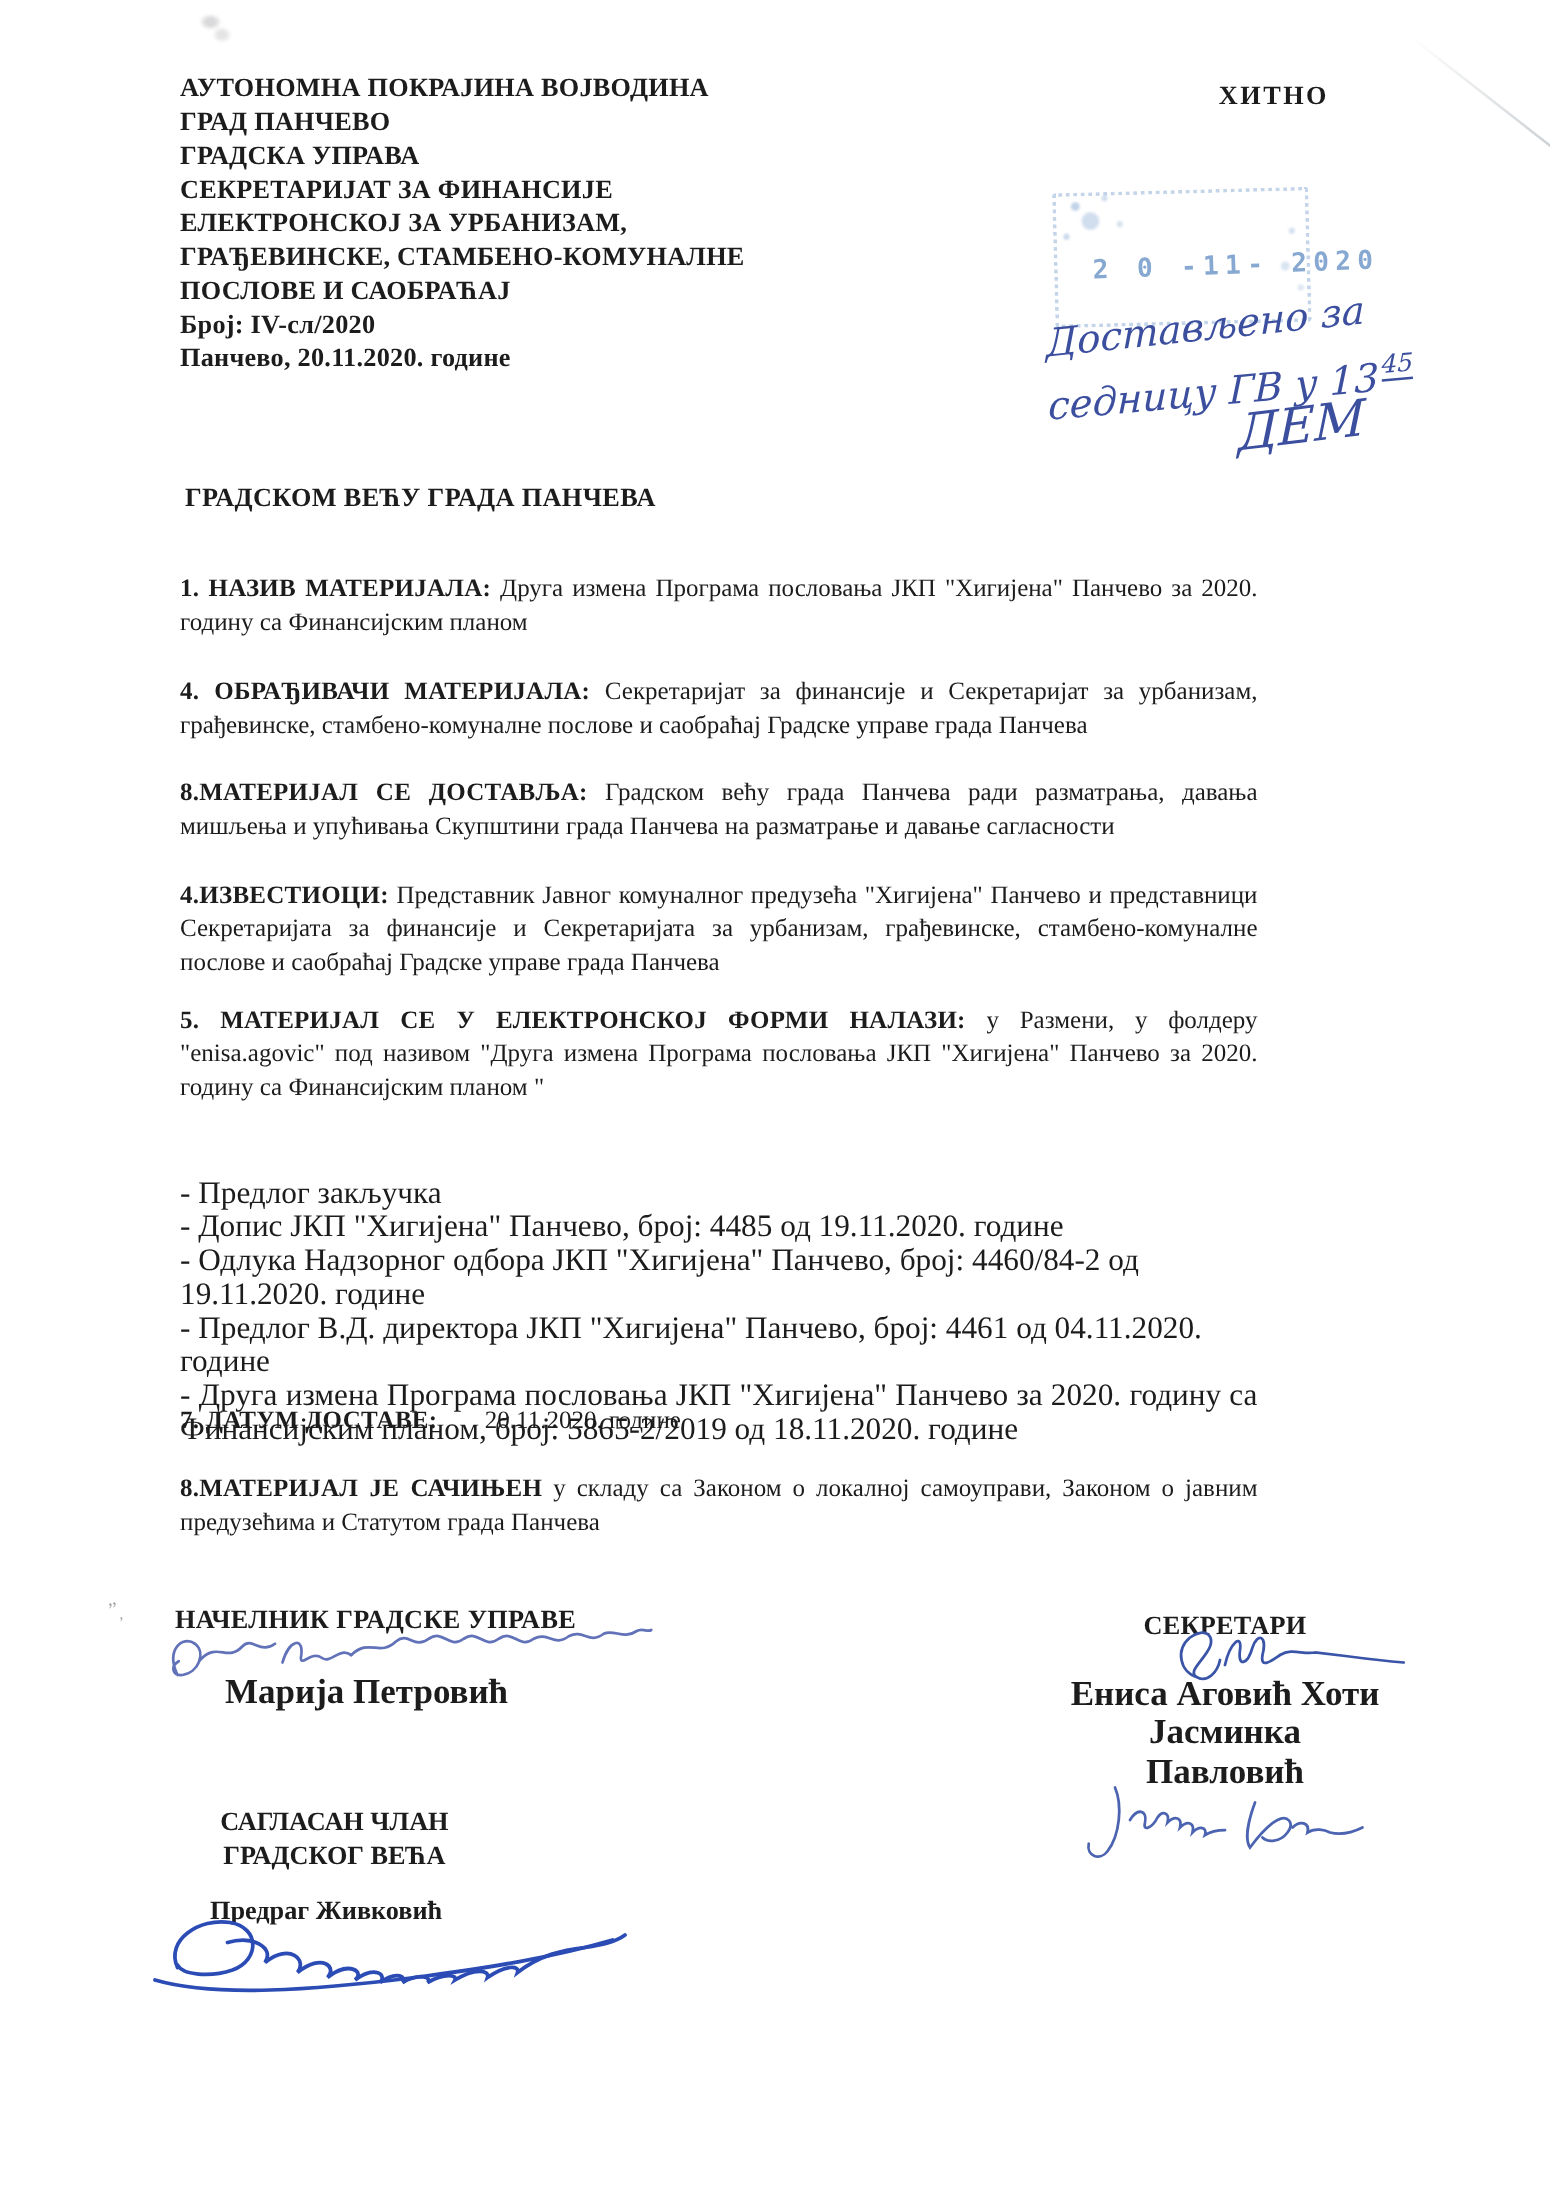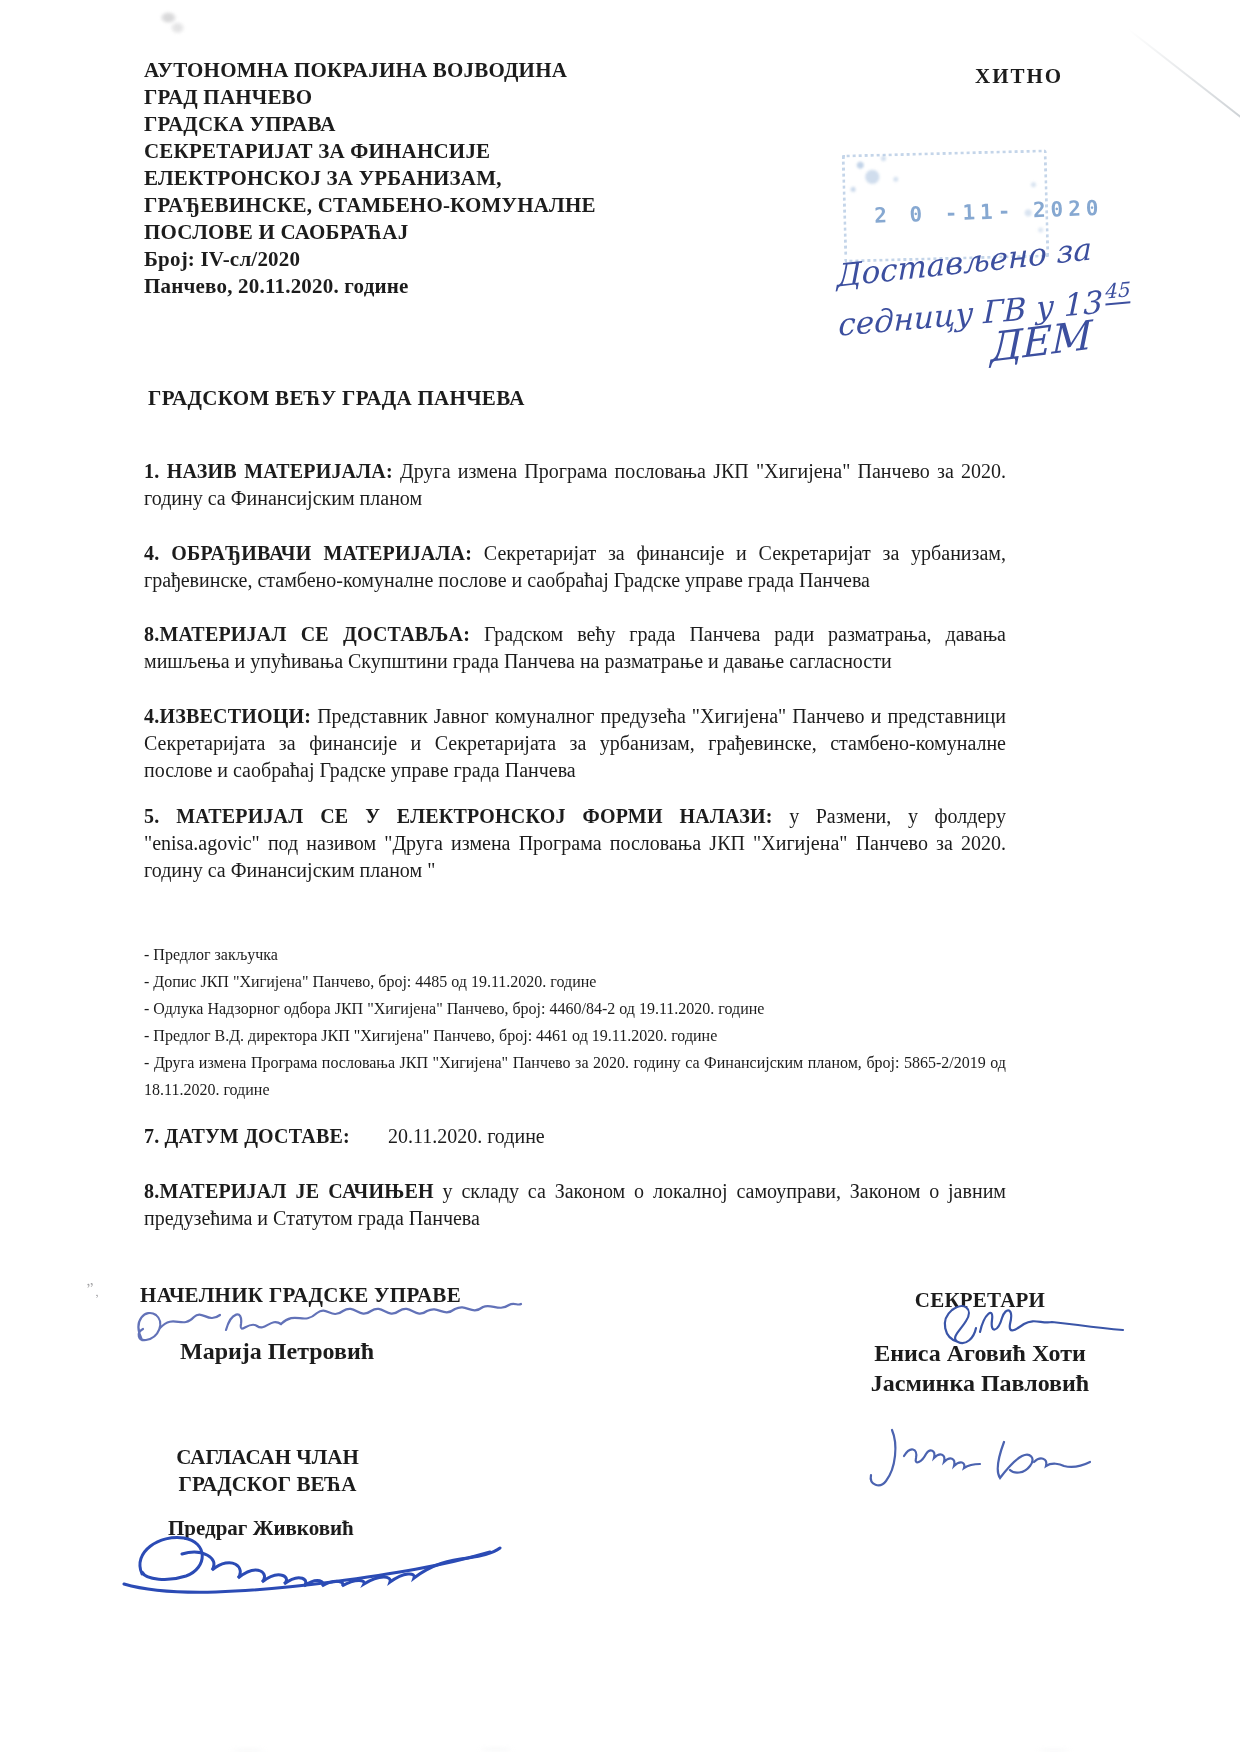--- a/index.html
+++ b/index.html
@@ -42,26 +42,26 @@
   .hand-1 { left:836px; top:244px; font-size:31px; transform:rotate(-6deg) skewX(-6deg); }
   .hand-2 { left:838px; top:290px; font-size:31px; transform:rotate(-5deg) skewX(-6deg); }
   .hand-sup { font-size:20px; vertical-align:14px; border-bottom:2px solid #3c4f9f; margin-left:2px; }
   .hand-3 { left:990px; top:318px; font-size:40px; transform:rotate(-7deg) skewX(-8deg); }
   
   .addressee { position:absolute; left:148px; top:386px; font-weight:bold;
     font-size:21px; letter-spacing:0.3px; }
   .para { position:absolute; left:144px; width:862px; font-size:20px;
     line-height:27px; text-align:justify; text-align-last:left; }
   .lbl { font-weight:bold; letter-spacing:0.2px; }
-  .attach-list { position:absolute; left:144px; width:862px; font-size:16px;
+  .attach-list { position:absolute; left:144px; width:862px; font-size:25px;
     line-height:27px; }
   .s7-date { margin-left:38px; }
   
   .sig-title { position:absolute; font-weight:bold; font-size:21px; letter-spacing:0.3px; }
-  .sig-name  { position:absolute; font-weight:bold; font-size:24px; }
+  .sig-name  { position:absolute; font-weight:bold; font-size:28px; }
   .sig-col-right { position:absolute; left:855px; width:250px; text-align:center; }
   .saglasan { position:absolute; left:160px; top:1444px; width:215px; text-align:center;
     font-weight:bold; font-size:21px; line-height:27px; }
   svg.sig { position:absolute; overflow:visible; }
   
   .smudge-top { position:absolute; left:150px; top:4px; width:46px; height:34px;
     background:radial-gradient(ellipse at 40% 40%, rgba(120,120,125,0.28) 0 4px, transparent 9px),
                radial-gradient(ellipse at 60% 70%, rgba(120,120,125,0.20) 0 3px, transparent 8px);
     filter:blur(1px); }
   .corner-line { position:absolute; left:1128px; top:28px; width:150px; height:2px;
@@ -133,21 +133,21 @@
 
   <div class="para" style="top:803px">
     <b class="lbl">5. МАТЕРИЈАЛ СЕ У ЕЛЕКТРОНСКОЈ ФОРМИ НАЛАЗИ:</b>
     <span>у Размени, у фолдеру "enisa.agovic" под називом "Друга измена Програма пословања ЈКП "Хигијена" Панчево за 2020. годину са Финансијским планом "</span>
   </div>
 
   <div class="attach-list" style="top:941px">
     <div>- Предлог закључка</div>
     <div>- Допис ЈКП "Хигијена" Панчево, број: 4485 од 19.11.2020. године</div>
     <div>- Одлука Надзорног одбора ЈКП "Хигијена" Панчево, број: 4460/84-2 од 19.11.2020. године</div>
-    <div>- Предлог В.Д. директора ЈКП "Хигијена" Панчево, број: 4461 од 19.11.2020. године</div>
+    <div>- Предлог В.Д. директора ЈКП "Хигијена" Панчево, број: 4461 од 04.11.2020. године</div>
     <div style="text-align:justify; text-align-last:left;">- Друга измена Програма пословања ЈКП "Хигијена" Панчево за 2020. годину са Финансијским планом, број: 5865-2/2019 од 18.11.2020. године</div>
   </div>
 
   <div class="para" style="top:1123px">
     <b class="lbl">7. ДАТУМ ДОСТАВЕ:</b><span class="s7-date">20.11.2020. године</span>
   </div>
 
   <div class="para" style="top:1178px">
     <b class="lbl">8.МАТЕРИЈАЛ ЈЕ САЧИЊЕН</b>
     <span>у складу са  Законом о локалној самоуправи, Законом о јавним предузећима и Статутом града Панчева</span>

